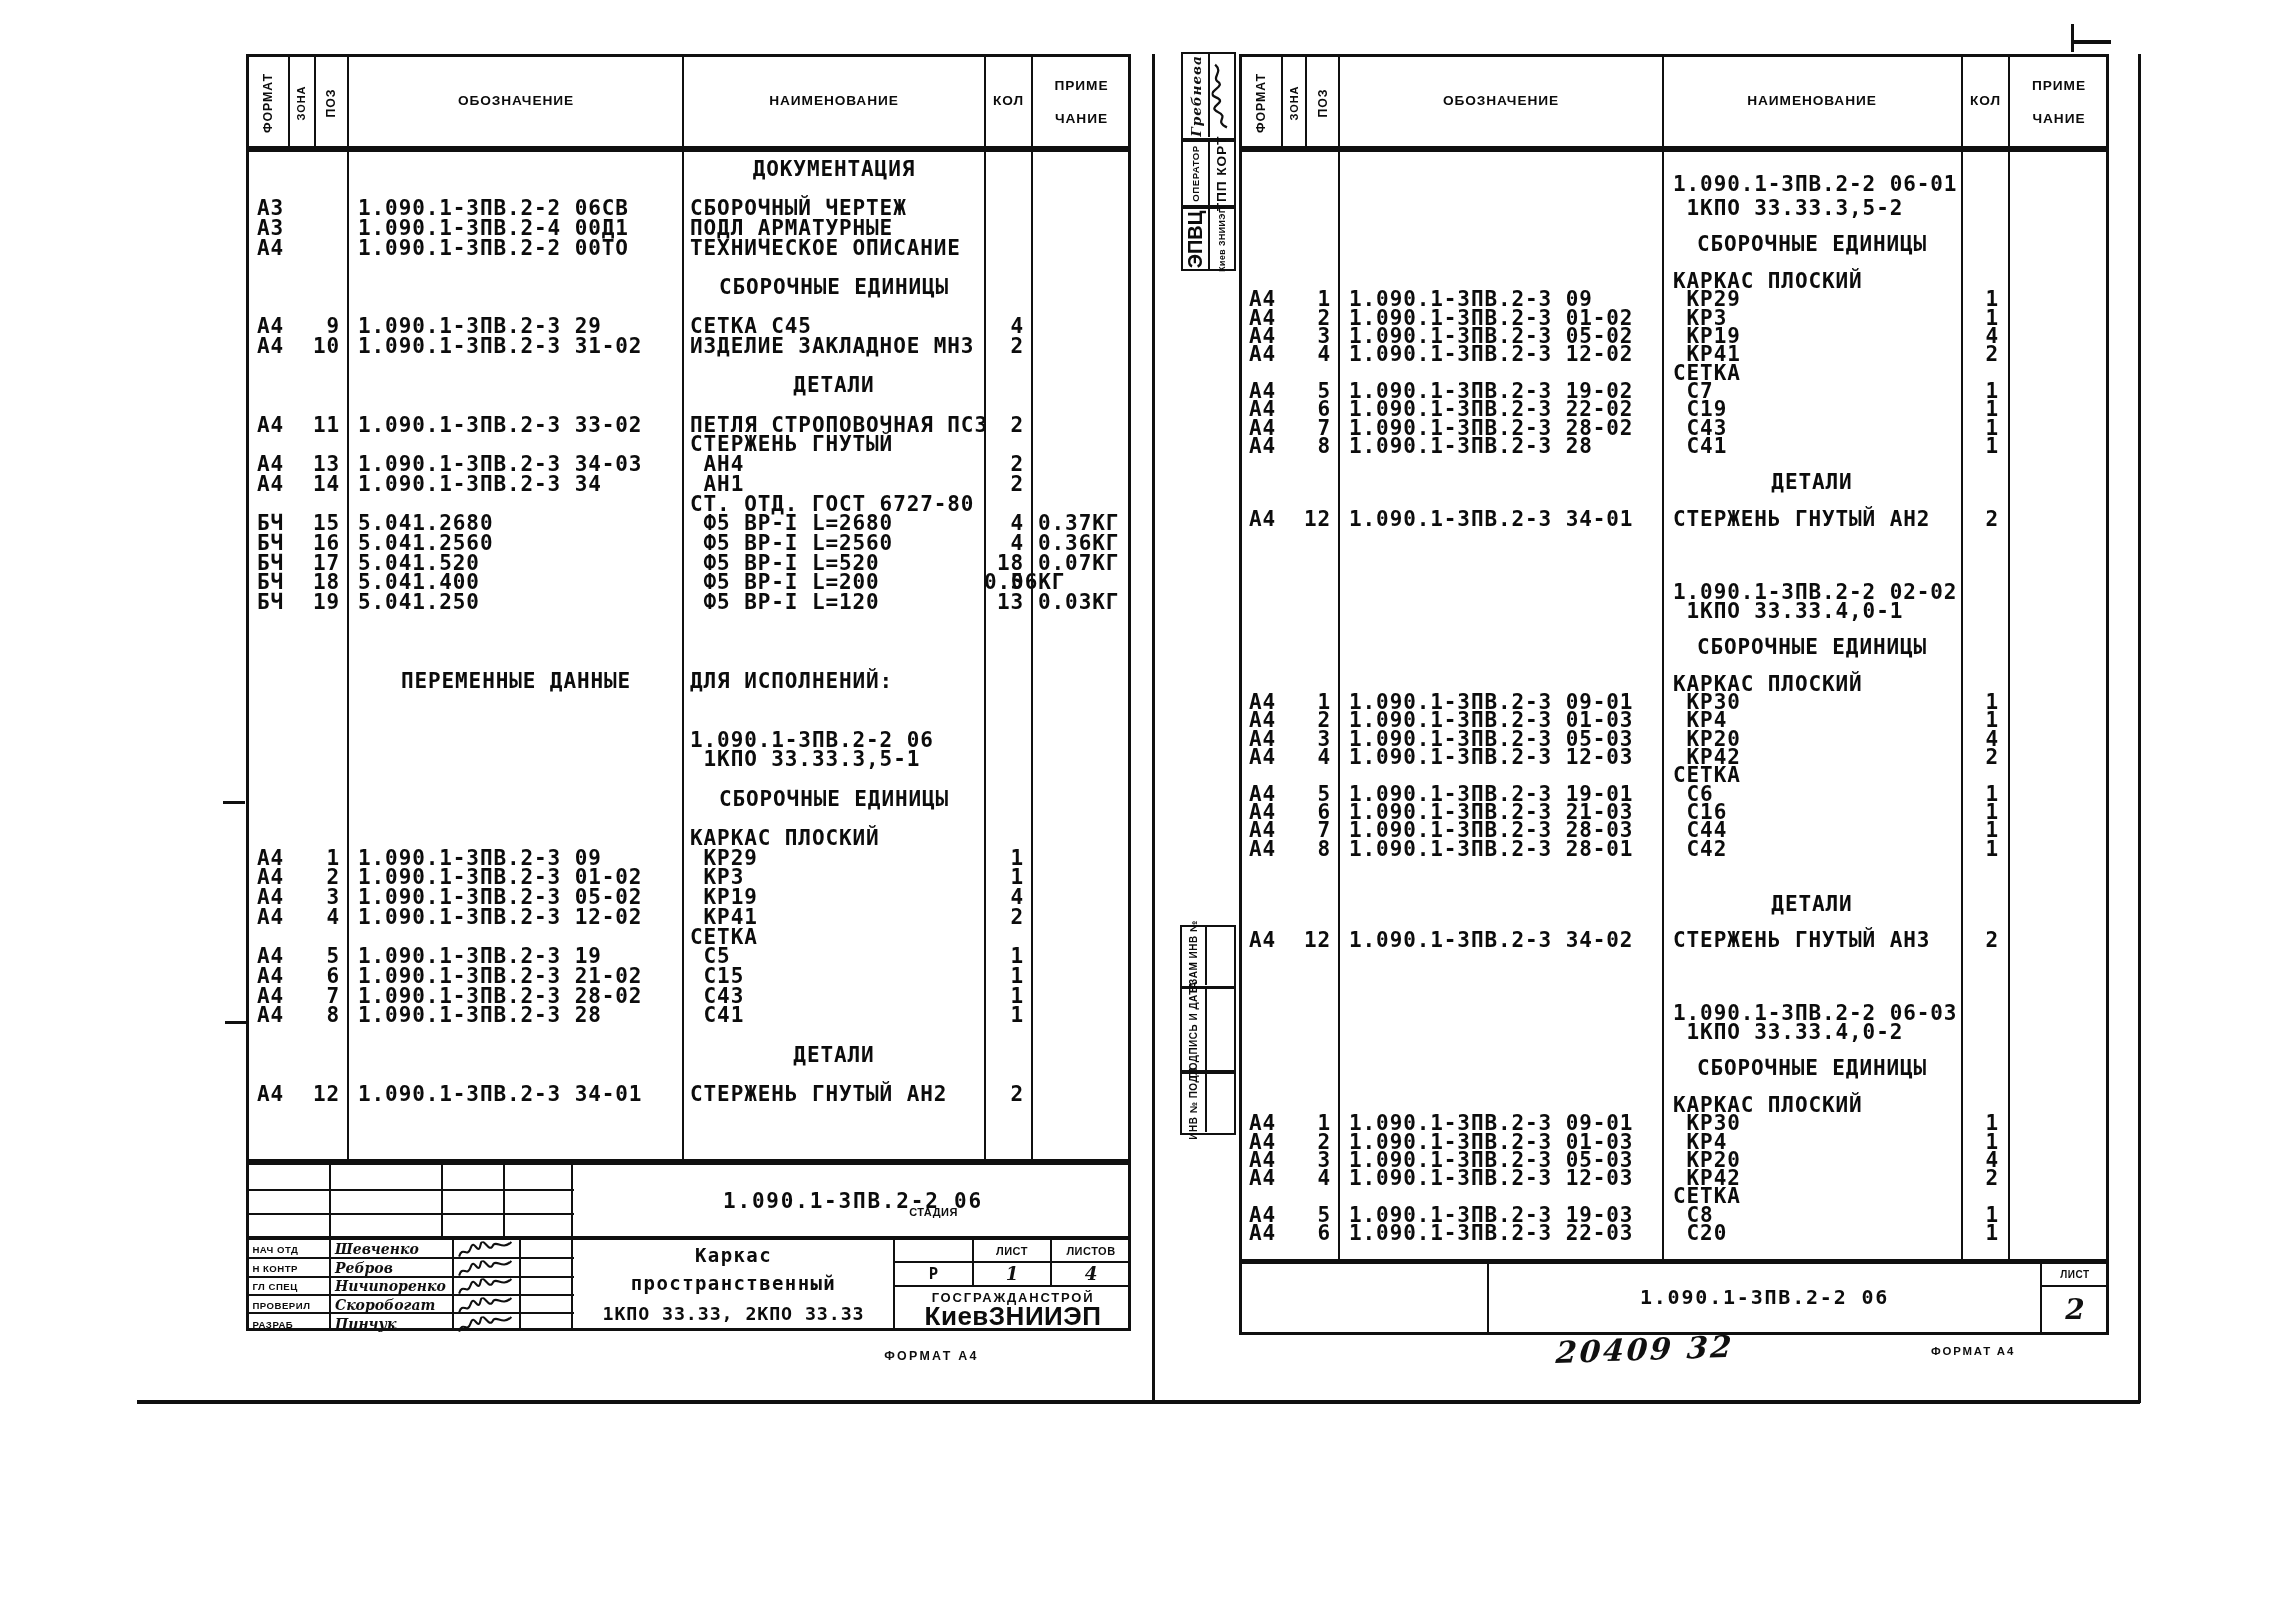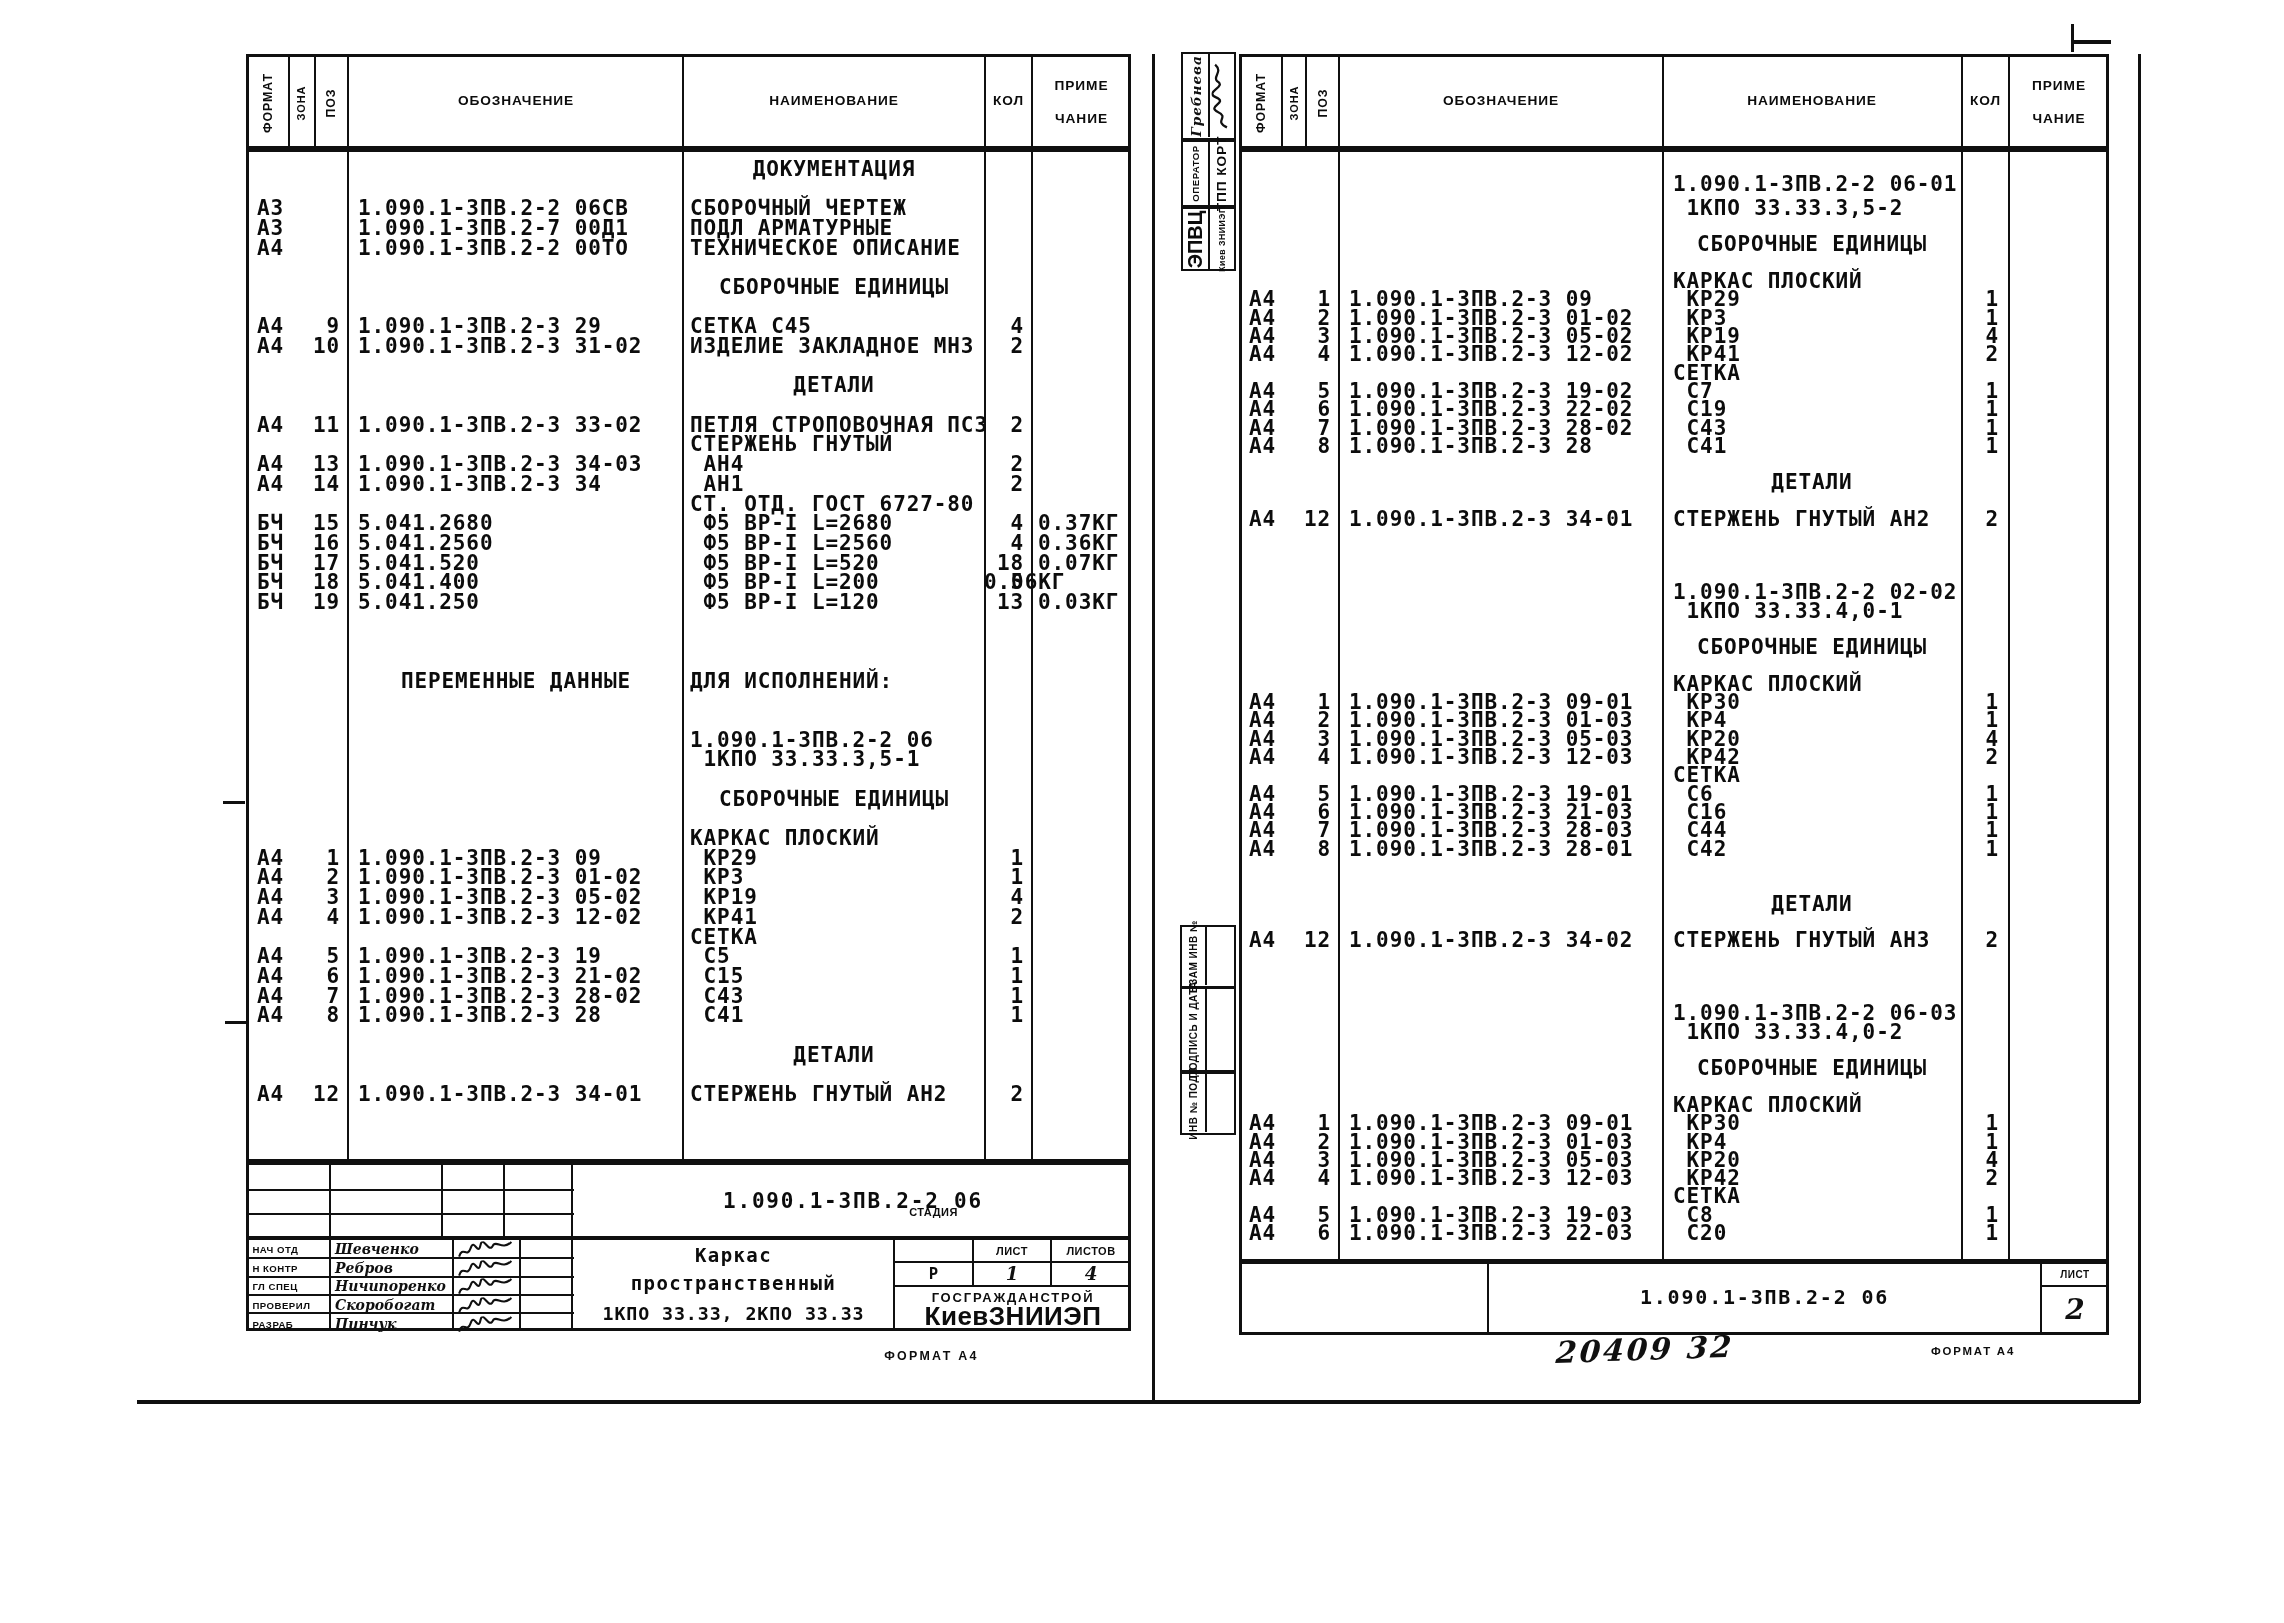--- a/index.html
+++ b/index.html
@@ -57,21 +57,21 @@
         <span class="cell" style="left: 683px; width: 302px; text-align: center;">ДОКУМЕНТАЦИЯ</span>
       </div>
       <div class="trow" style="top: 178px;"></div>
       <div class="trow" style="top: 197px;">
         <span class="cell" style="left: 257px;">А3</span>
         <span class="cell" style="left: 358px;">1.090.1-3ПВ.2-2 06СВ</span>
         <span class="cell" style="left: 690px;">СБОРОЧНЫЙ ЧЕРТЕЖ</span>
       </div>
       <div class="trow" style="top: 217px;">
         <span class="cell" style="left: 257px;">А3</span>
-        <span class="cell" style="left: 358px;">1.090.1-3ПВ.2-7 00Д1</span>
+        <span class="cell" style="left: 358px;">1.090.1-3ПВ.2-4 00Д1</span>
         <span class="cell" style="left: 690px;">ПОДЛ АРМАТУРНЫЕ</span>
       </div>
       <div class="trow" style="top: 237px;">
         <span class="cell" style="left: 257px;">А4</span>
         <span class="cell" style="left: 358px;">1.090.1-3ПВ.2-2 00ТО</span>
         <span class="cell" style="left: 690px;">ТЕХНИЧЕСКОЕ ОПИСАНИЕ</span>
       </div>
       <div class="trow" style="top: 256px;"></div>
       <div class="trow" style="top: 276px;">
         <span class="cell" style="left: 683px; width: 302px; text-align: center;">СБОРОЧНЫЕ ЕДИНИЦЫ</span>

